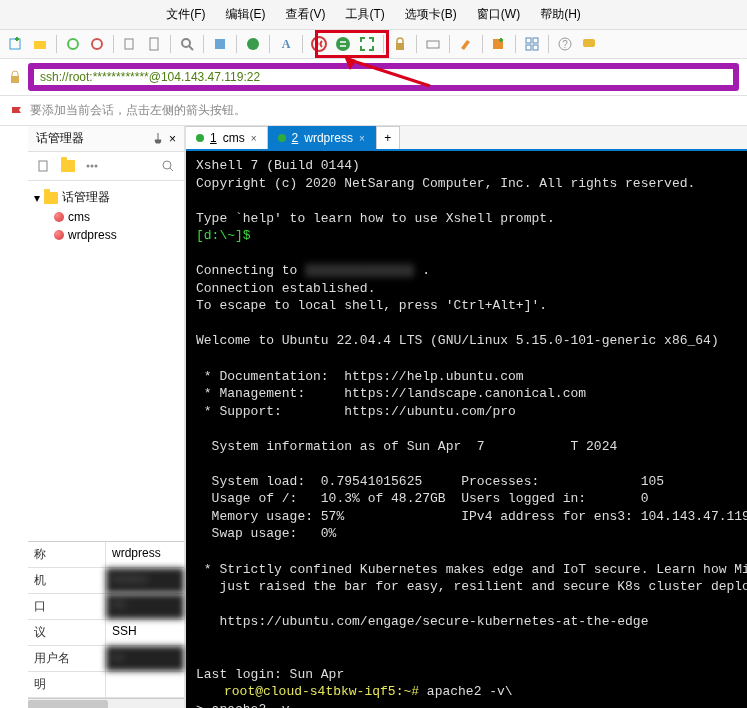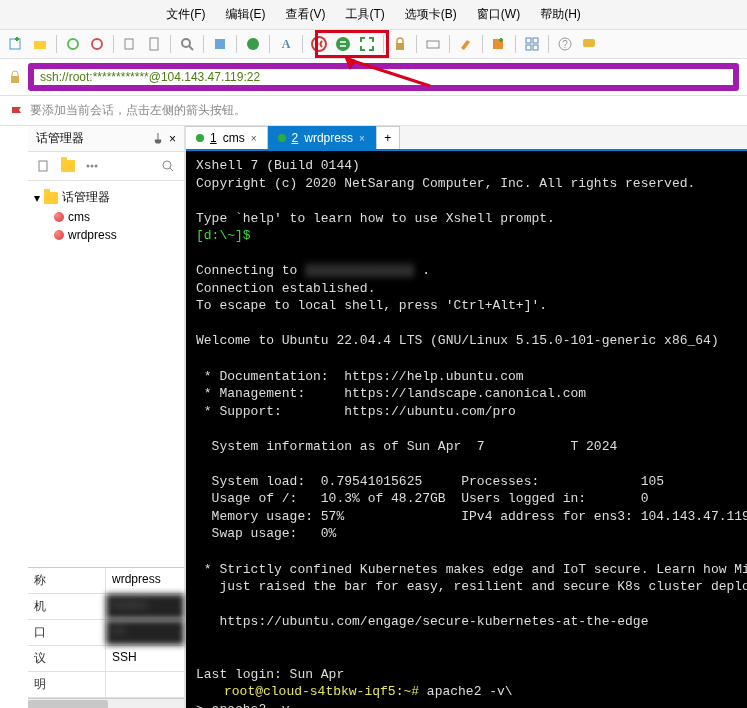--- a/index.html
+++ b/index.html
@@ -272,20 +272,24 @@
         </div>
       <div class="prop-row">
           <div class="prop-k">口</div>
           <div class="prop-v blur">00</div>
         </div>
       <div class="prop-row">
           <div class="prop-k">议</div>
           <div class="prop-v">SSH</div>
         </div>
       <div class="prop-row">
+          <div class="prop-k">用户名</div>
+          <div class="prop-v blur">xx</div>
+        </div>
+      <div class="prop-row">
           <div class="prop-k">明</div>
           <div class="prop-v"></div>
         </div>
     </div>
     <div class="hscroll">
         <div class="hscroll-thumb"></div>
       </div>
   </div>
 
   <div class="content">

